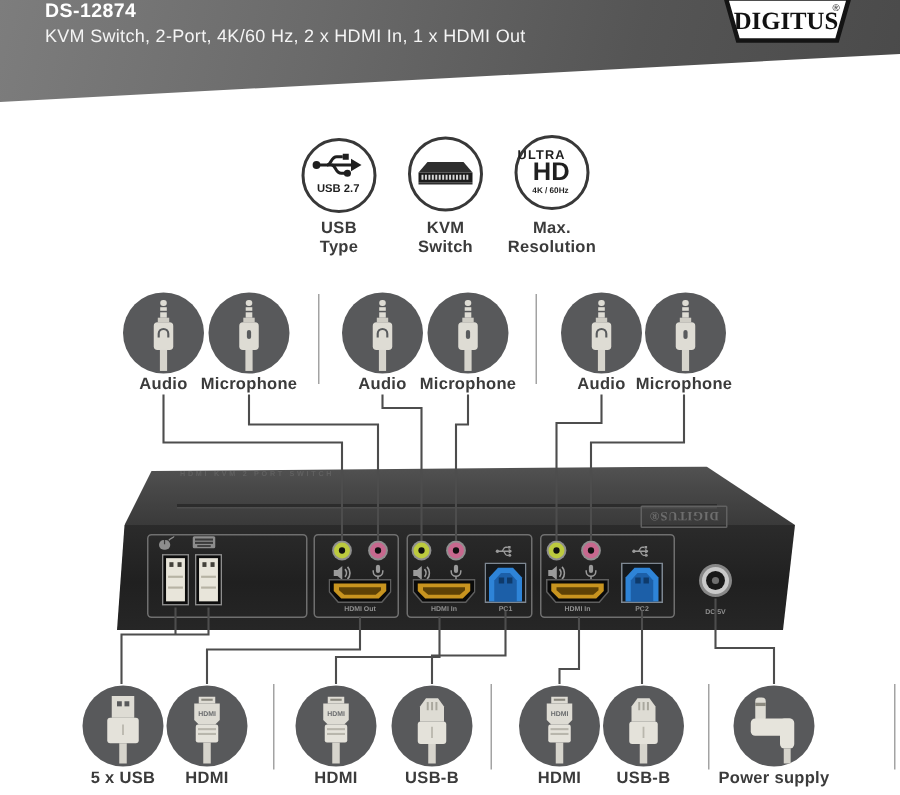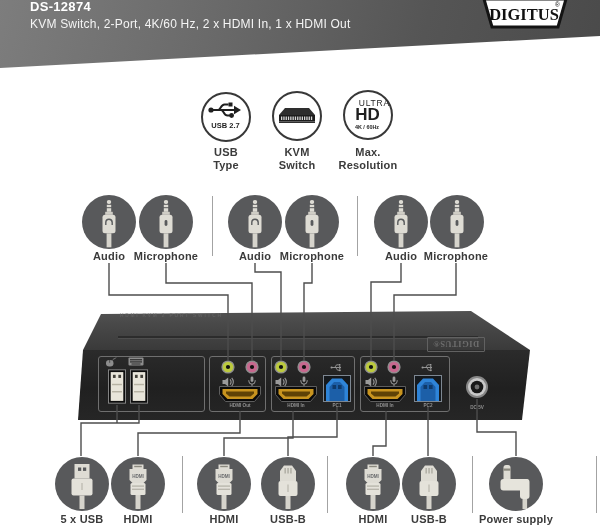--- a/index.html
+++ b/index.html
@@ -9,21 +9,21 @@
   .header{position:absolute;left:0;top:0;width:600px;height:70px;
           background:linear-gradient(105deg,#7d7d7d 0%,#6a6a6a 35%,#555 70%,#4a4a4a 100%);
           clip-path:polygon(0 0,600px 0,600px 36px,0 68px);}
   .hd-title{position:absolute;left:30px;top:-1px;font-size:13px;font-weight:bold;color:#fff;letter-spacing:.3px;}
   .hd-sub{position:absolute;left:30px;top:17px;font-size:12px;color:#f4f4f4;letter-spacing:.2px;}
   .logo{position:absolute;left:482px;top:-3px;}
   
   .feat-circle{position:absolute;width:50px;height:50px;border:2.5px solid #383838;border-radius:50%;
                background:#fff;box-sizing:border-box;text-align:center;}
   .feat-usbtxt{position:absolute;left:0;top:27px;width:45px;font-size:7.5px;font-weight:bold;color:#1f1f1f;text-align:center;}
-  .uhd-1{position:absolute;left:0;top:6px;width:45px;font-size:8.5px;font-weight:normal;color:#1f1f1f;letter-spacing:.8px;text-align:right;}
+  .uhd-1{position:absolute;left:0;top:6px;width:45px;font-size:8.5px;font-weight:bold;color:#1f1f1f;letter-spacing:.8px;text-align:left;}
   .uhd-2{position:absolute;left:0;top:13px;width:45px;font-size:17px;font-weight:bold;color:#1f1f1f;text-align:center;}
   .uhd-3{position:absolute;left:-8px;top:32px;width:60px;font-size:8px;font-weight:bold;color:#1f1f1f;
          transform:scale(.68);transform-origin:center top;text-align:center;}
   .lbl{position:absolute;font-size:11px;font-weight:bold;color:#3b3b3b;text-align:center;letter-spacing:.2px;line-height:13px;}
   
   .conn{position:absolute;width:54px;height:54px;border-radius:50%;background:#58595b;}
   .vdiv{position:absolute;width:1px;background:#a3a3a3;}
   
   .dev-top{position:absolute;left:75px;top:305px;width:460px;height:45px;
            background:linear-gradient(180deg,#565656 0%,#484848 45%,#3a3a3a 100%);

